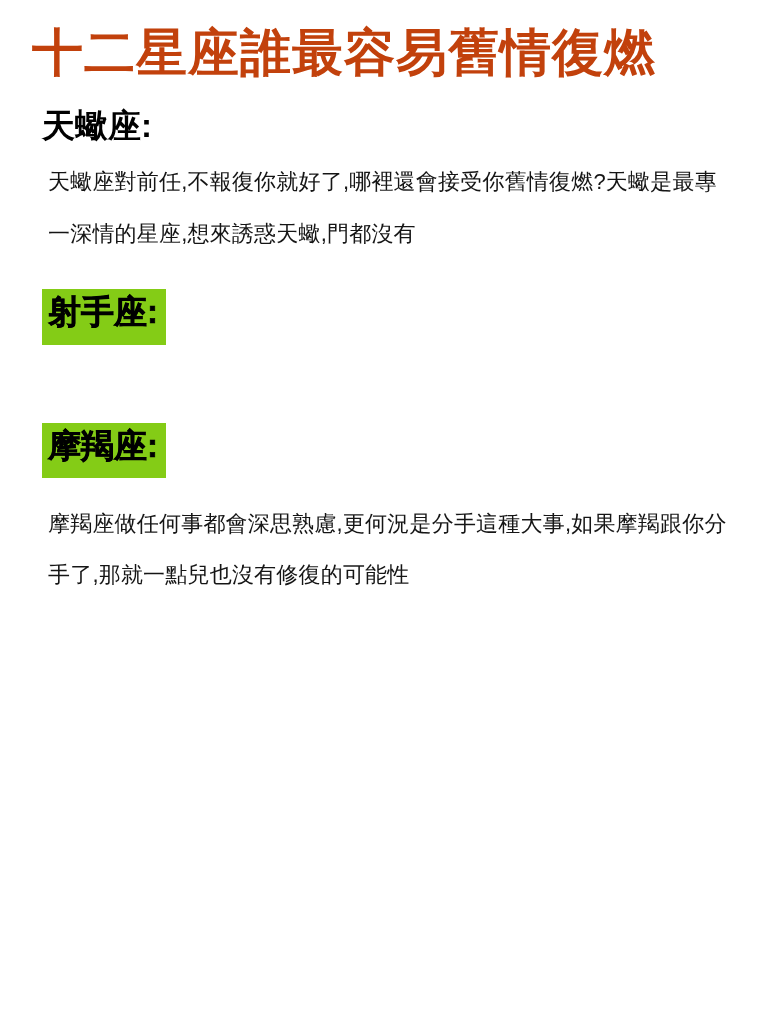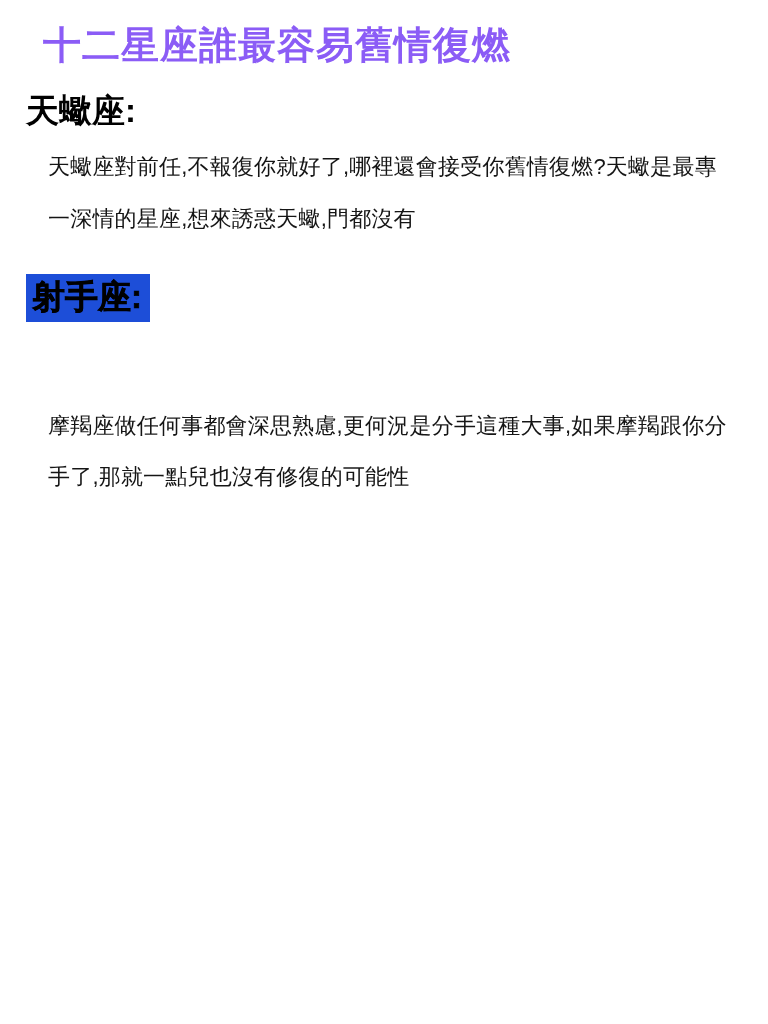--- a/index.html
+++ b/index.html
@@ -15,42 +15,42 @@
     overflow: hidden;
   }
   .page {
     position: relative;
     width: 768px;
     height: 1024px;
     box-sizing: border-box;
     padding: 18px 30px 0 26px;
   }
   .doc-title {
-    font-size: 38px;
+    font-size: 51px;
     font-weight: bold;
     letter-spacing: 1px;
     line-height: 1.15;
-    margin: 6px 0 0 17px;
-    color: #8b5cf6;
+    margin: 6px 0 0 6px;
+    color: #c2410c;
   }
   .section {
     margin-top: 14px;
   }
   .section-heading {
     font-size: 33px;
     font-weight: bold;
-    margin: 0 0 4px 0;
+    margin: 0 0 4px 16px;
     line-height: 1.25;
     color: #000000;
   }
   .section-heading.highlight {
     display: inline-block;
-    background: #1d4ed8;
+    background: #84cc16;
     color: #000000;
-    padding: 2px 8px 4px 6px;
+    padding: 2px 8px 12px 6px;
     -webkit-text-stroke: 0.6px #000;
   }
   .section-body {
     font-size: 22px;
     line-height: 2.35;
     margin: 0 4px 0 22px;
     color: #151515;
     letter-spacing: 0.2px;
   }
   .sec-scorpio { margin-top: 22px; }
@@ -70,16 +70,17 @@
   <div class="section sec-scorpio">
     <div class="section-heading">天蠍座:</div>
     <p class="section-body">天蠍座對前任,不報復你就好了,哪裡還會接受你舊情復燃?天蠍是最專一深情的星座,想來誘惑天蠍,門都沒有</p>
   </div>
 
   <div class="section sec-sagittarius">
     <div class="section-heading highlight">射手座:</div>
   </div>
 
   <div class="section sec-capricorn">
+    <div class="section-heading highlight">摩羯座:</div>
     <p class="section-body">摩羯座做任何事都會深思熟慮,更何況是分手這種大事,如果摩羯跟你分手了,那就一點兒也沒有修復的可能性</p>
   </div>
 
 </div>
 
 </body></html>

